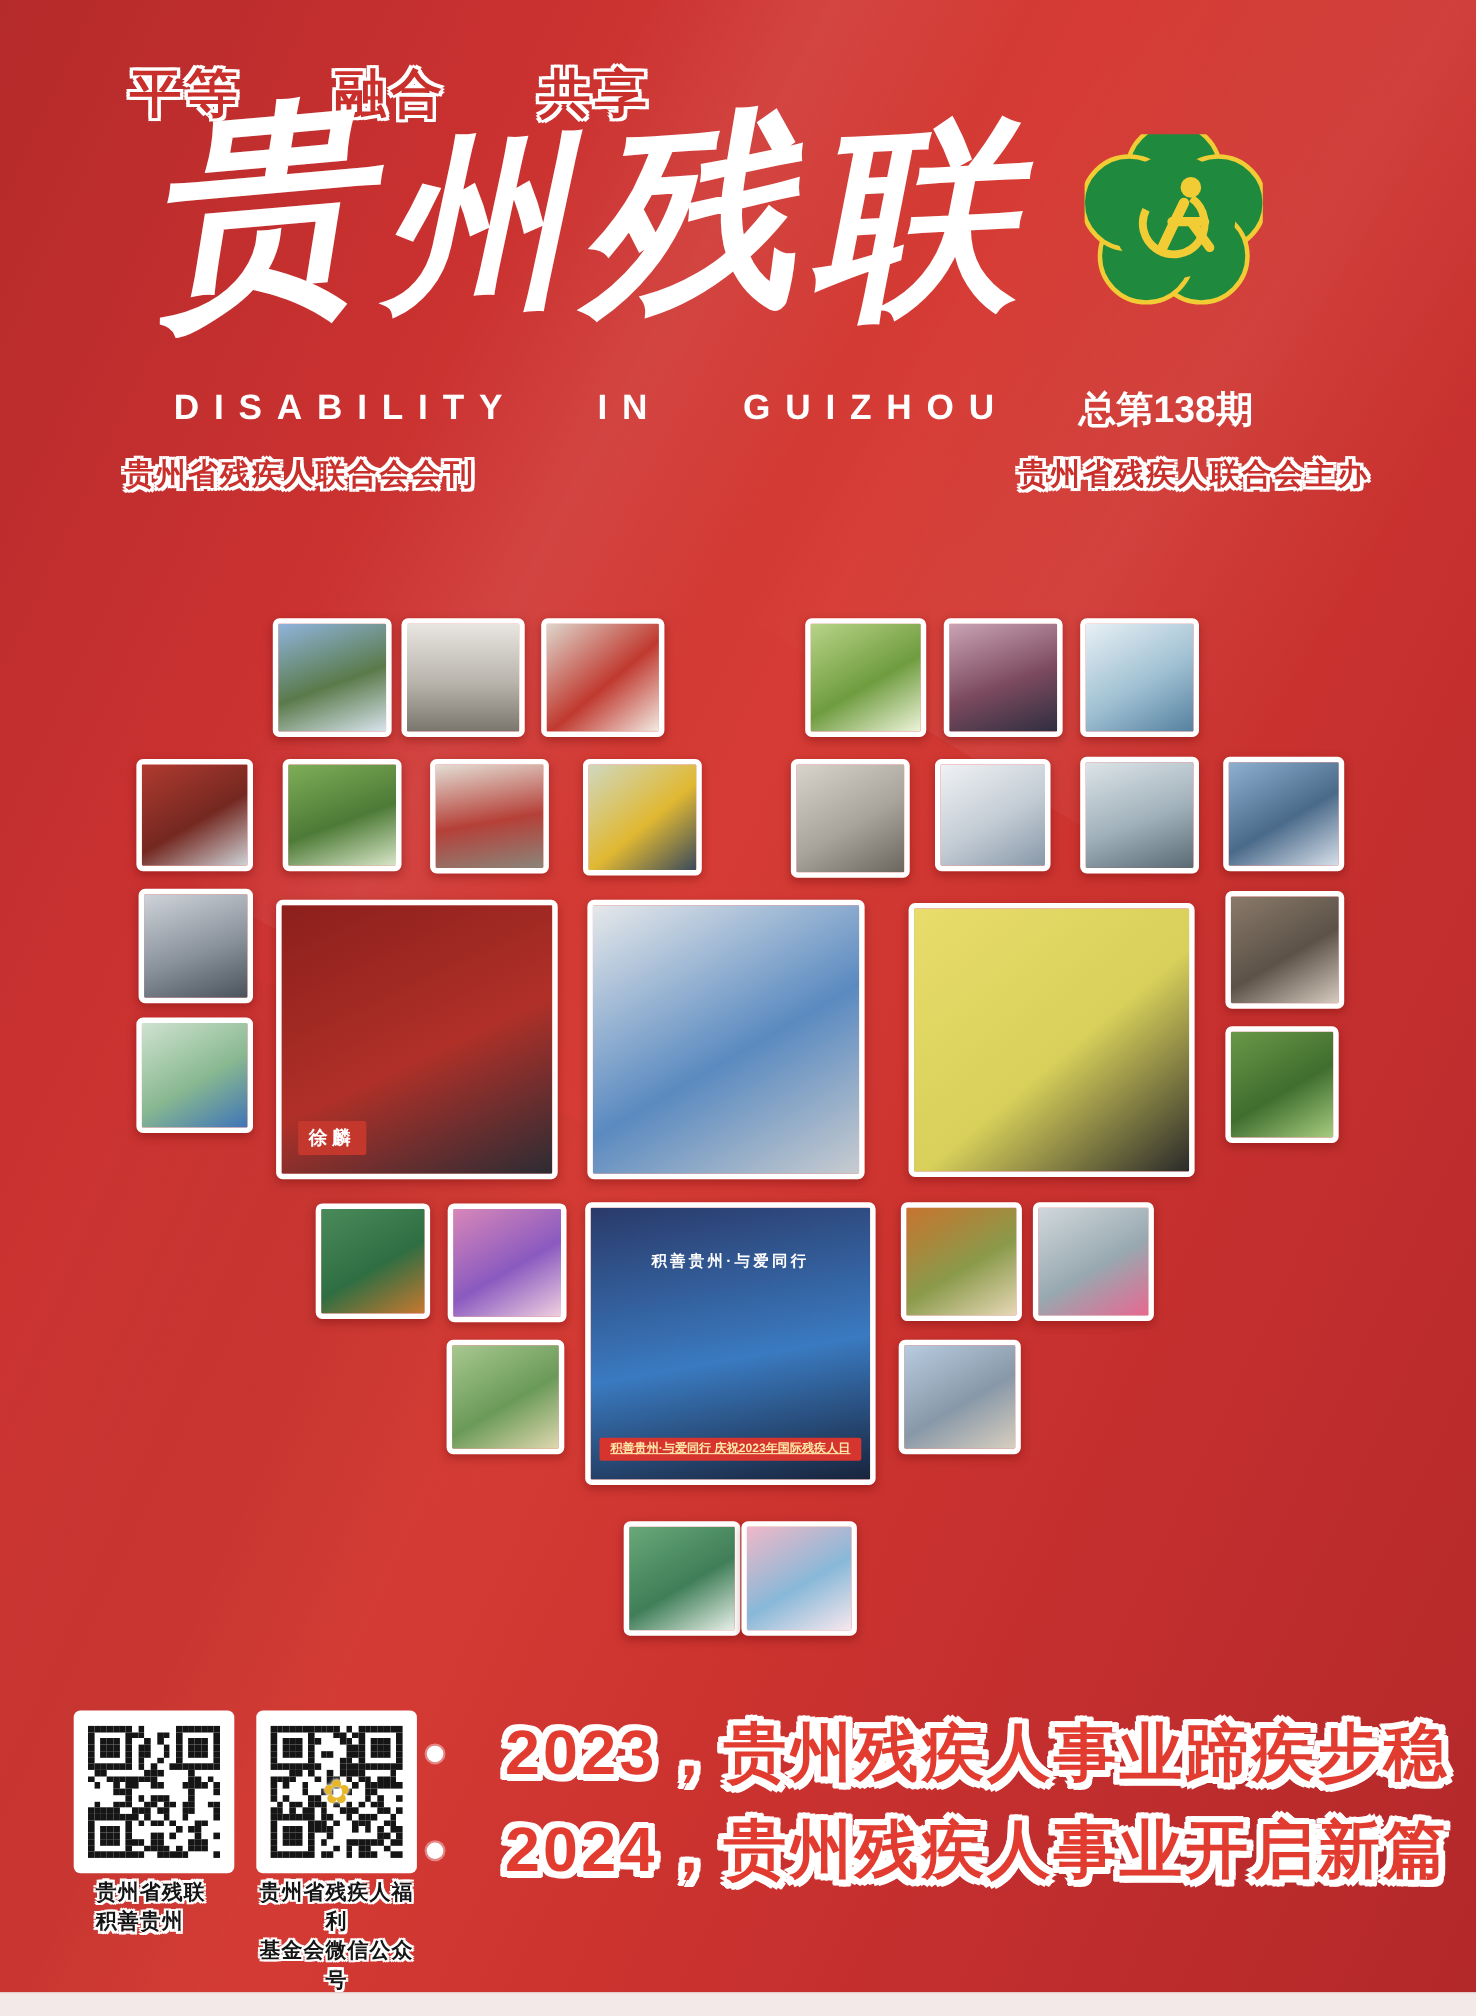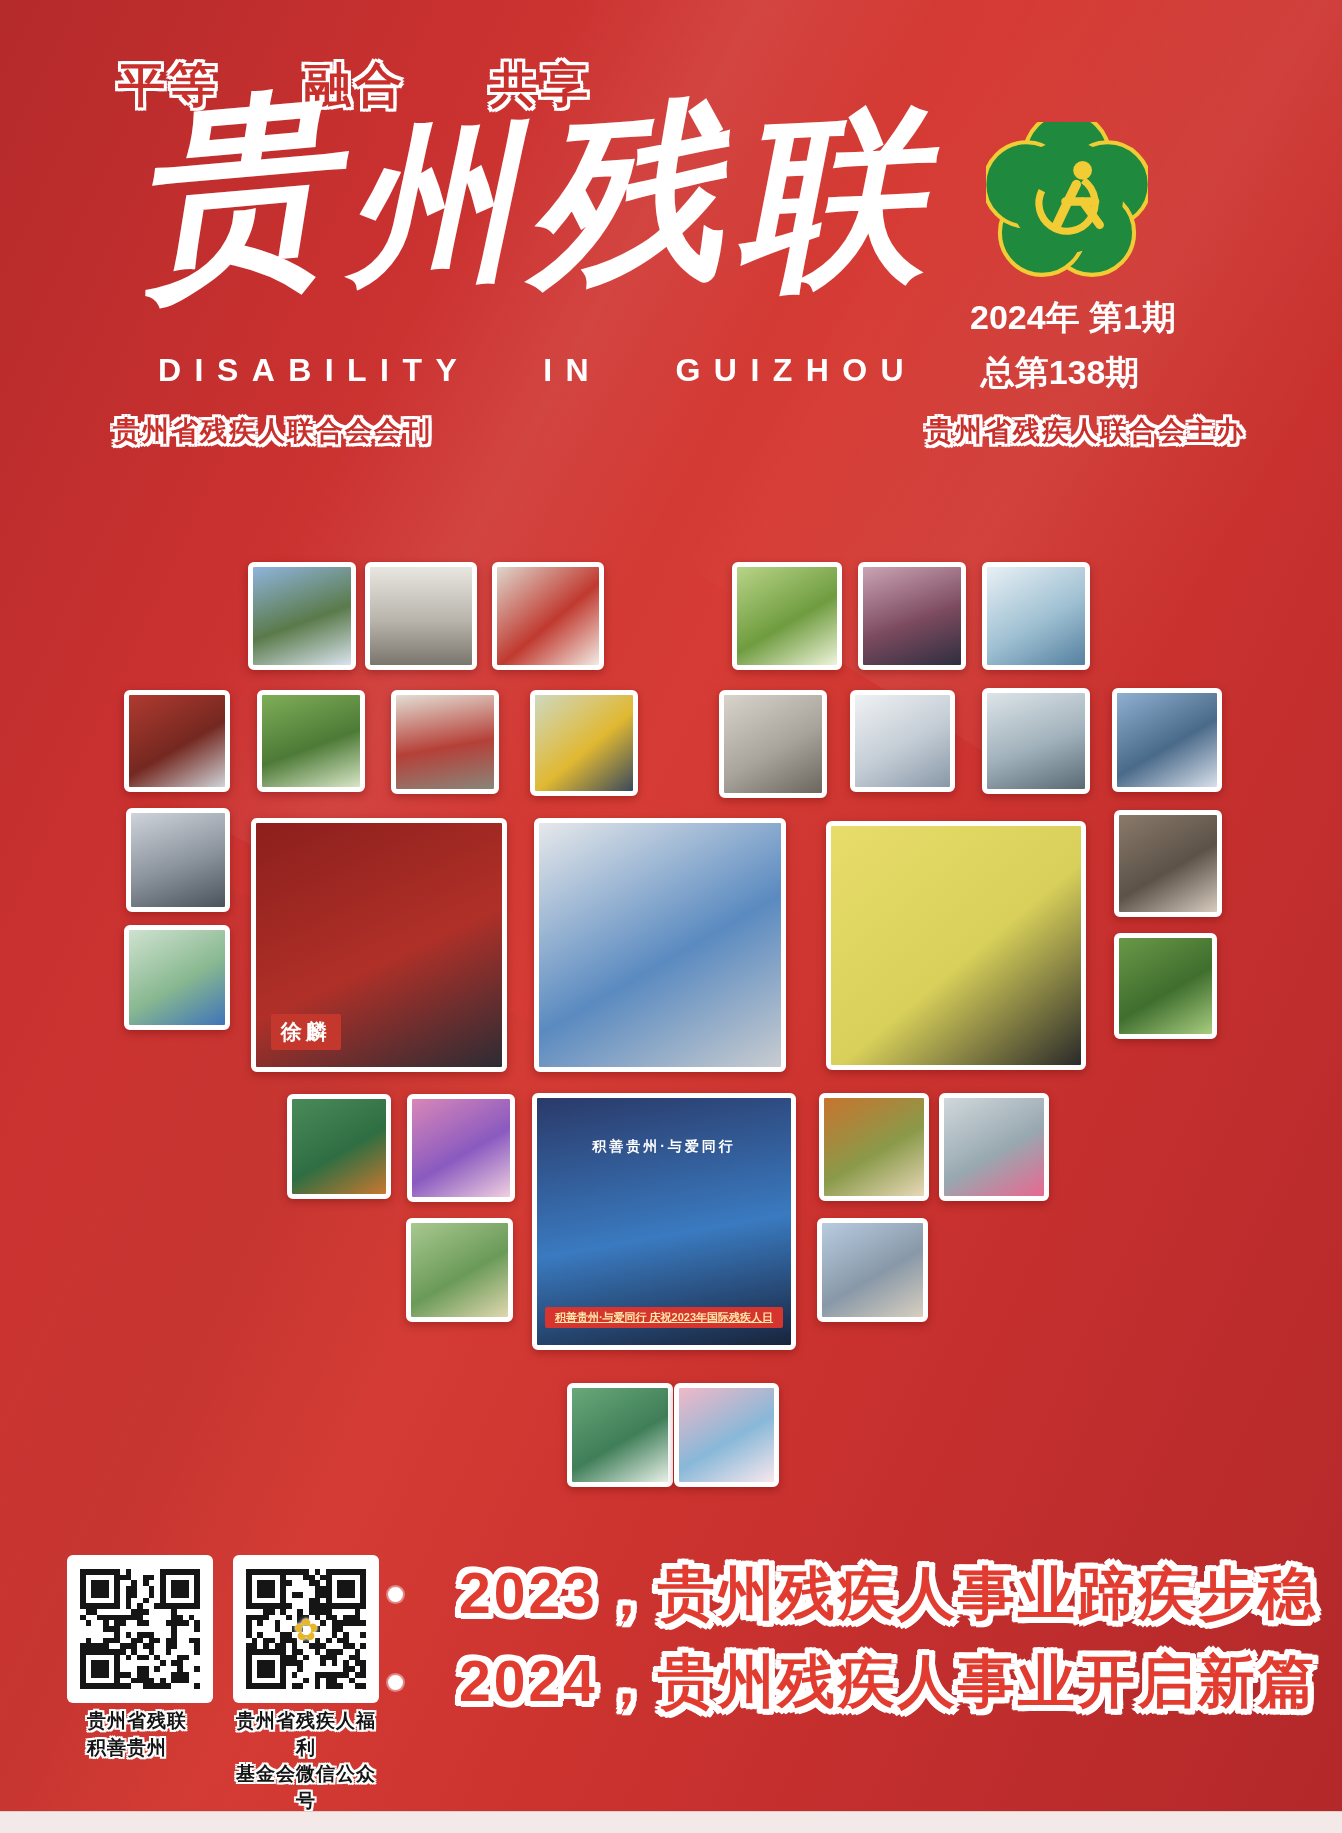--- a/index.html
+++ b/index.html
@@ -42,21 +42,21 @@
   .note.right{right:97px;}
 
   .logo{position:absolute;left:986px;top:122px;width:162px;height:156px;}
 
   
   .photo{position:absolute;box-sizing:border-box;border:5px solid #fff;border-radius:6px;
     box-shadow:0 3px 9px rgba(90,0,0,.35);overflow:hidden;background:#999;}
   .photo .chip{position:absolute;font-weight:700;}
   .chip.tl{top:16%;left:50%;transform:translateX(-50%);white-space:nowrap;font-size:14px;letter-spacing:3px;}
   .chip.bb{bottom:7%;left:3%;right:3%;text-align:center;padding:3px 2px;border-radius:2px;font-size:11px;line-height:1.3;text-decoration:underline;}
-  .chip.bl{bottom:7%;left:6%;padding:4px 10px;border-radius:2px;font-size:21px;letter-spacing:4px;}
+  .chip.bl{bottom:7%;left:6%;padding:4px 10px;border-radius:2px;font-size:17px;letter-spacing:4px;}
 
   
   .qr-card{position:absolute;width:146px;height:148px;background:#fff;border-radius:6px;
     display:flex;align-items:center;justify-content:center;}
   .qr-grid{display:grid;grid-template-columns:repeat(21,1fr);grid-template-rows:repeat(21,1fr);width:120px;height:120px;background:#fff;}
   .qr-grid i{display:block;}
   .qr-grid i.b{background:#151515;}
   .qr-logo{position:absolute;font-size:30px;color:#e8b62a;text-shadow:0 0 4px #fff,0 0 2px #fff;}
   .qr-label{position:absolute;font-size:19px;font-weight:700;color:#151515;line-height:1.4;letter-spacing:1px;
     text-shadow:-2px -2px 0 #fff,2px -2px 0 #fff,-2px 2px 0 #fff,2px 2px 0 #fff,-2px 0 0 #fff,2px 0 0 #fff,0 -2px 0 #fff,0 2px 0 #fff;}
@@ -99,21 +99,20 @@
       <circle cx="24" cy="40" r="27"></circle>
     </g>
     <circle cx="50" cy="48" r="36" fill="#1f8a3d"></circle>
     <circle cx="50" cy="52" r="18" fill="none" stroke="#f2cc35" stroke-width="4.6" stroke-dasharray="82 32" transform="rotate(-55 50 52)"></circle>
     <circle cx="60" cy="31" r="6" fill="#f2cc35"></circle>
     <path d="M56 40 Q49 54 43 67" fill="none" stroke="#f2cc35" stroke-width="6" stroke-linecap="round"></path>
     <path d="M49 51 L68 51" fill="none" stroke="#f2cc35" stroke-width="5.4" stroke-linecap="round"></path>
     <path d="M60 51 L71 66" fill="none" stroke="#f2cc35" stroke-width="5.4" stroke-linecap="round"></path>
   </svg>
 
-  <div class="issue-1">2024年 第1期</div>
   <div class="issue-2">总第138期</div>
 
   <div class="note right ow">贵州省残疾人联合会主办</div>
   <div class="note left ow">贵州省残疾人联合会会刊</div>
 
   <div id="collage">
       <div class="photo" style="left: 248px; top: 562px; width: 108px; height: 108px; background: linear-gradient(160deg, rgb(143, 180, 220) 0%, rgb(90, 122, 74) 55%, rgb(217, 228, 238) 100%);"></div>
       <div class="photo" style="left: 365px; top: 562px; width: 112px; height: 108px; background: linear-gradient(rgb(232, 230, 224) 0%, rgb(184, 180, 172) 55%, rgb(122, 118, 110) 100%);"></div>
       <div class="photo" style="left: 492px; top: 562px; width: 112px; height: 108px; background: linear-gradient(140deg, rgb(222, 214, 204) 0%, rgb(192, 57, 47) 55%, rgb(242, 236, 228) 100%);"></div>
       <div class="photo" style="left: 732px; top: 562px; width: 110px; height: 108px; background: linear-gradient(150deg, rgb(184, 212, 136) 0%, rgb(111, 156, 63) 55%, rgb(238, 244, 218) 100%);"></div>

